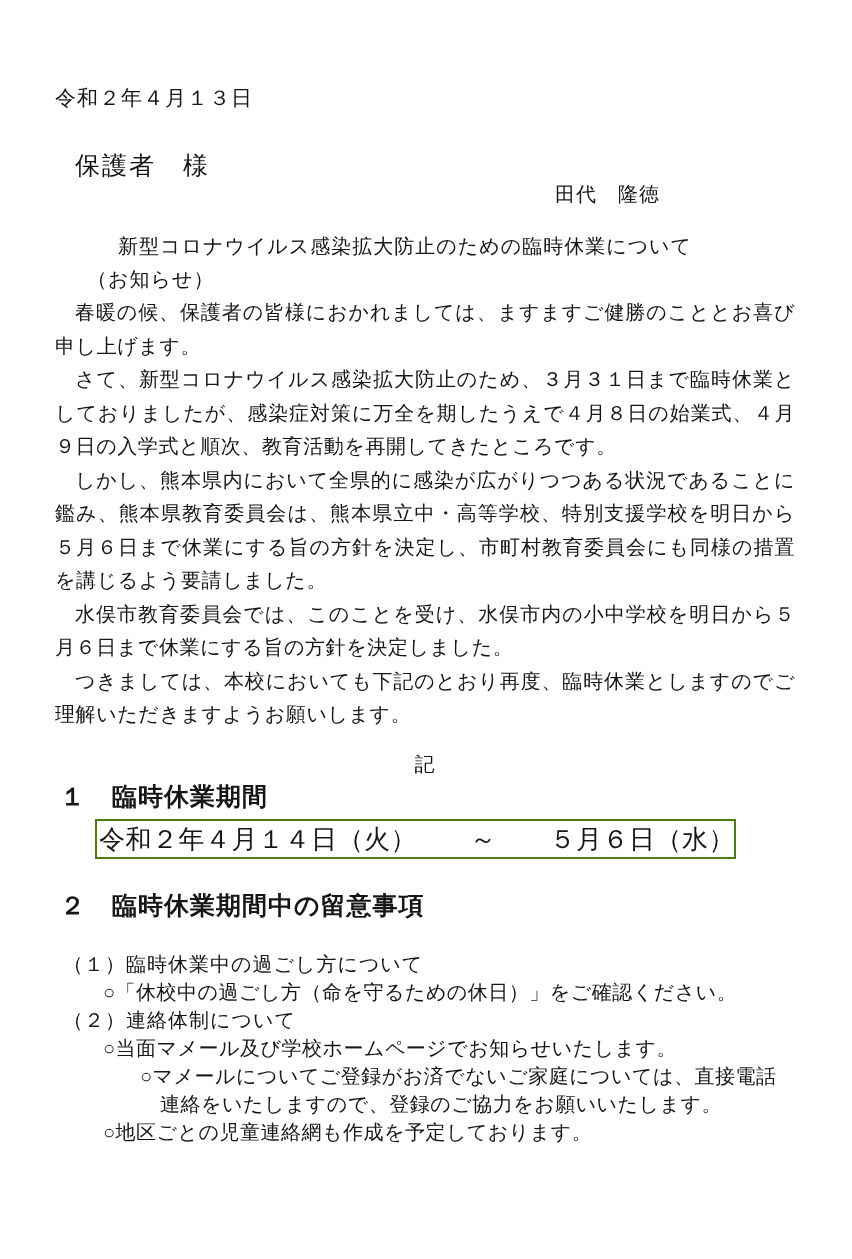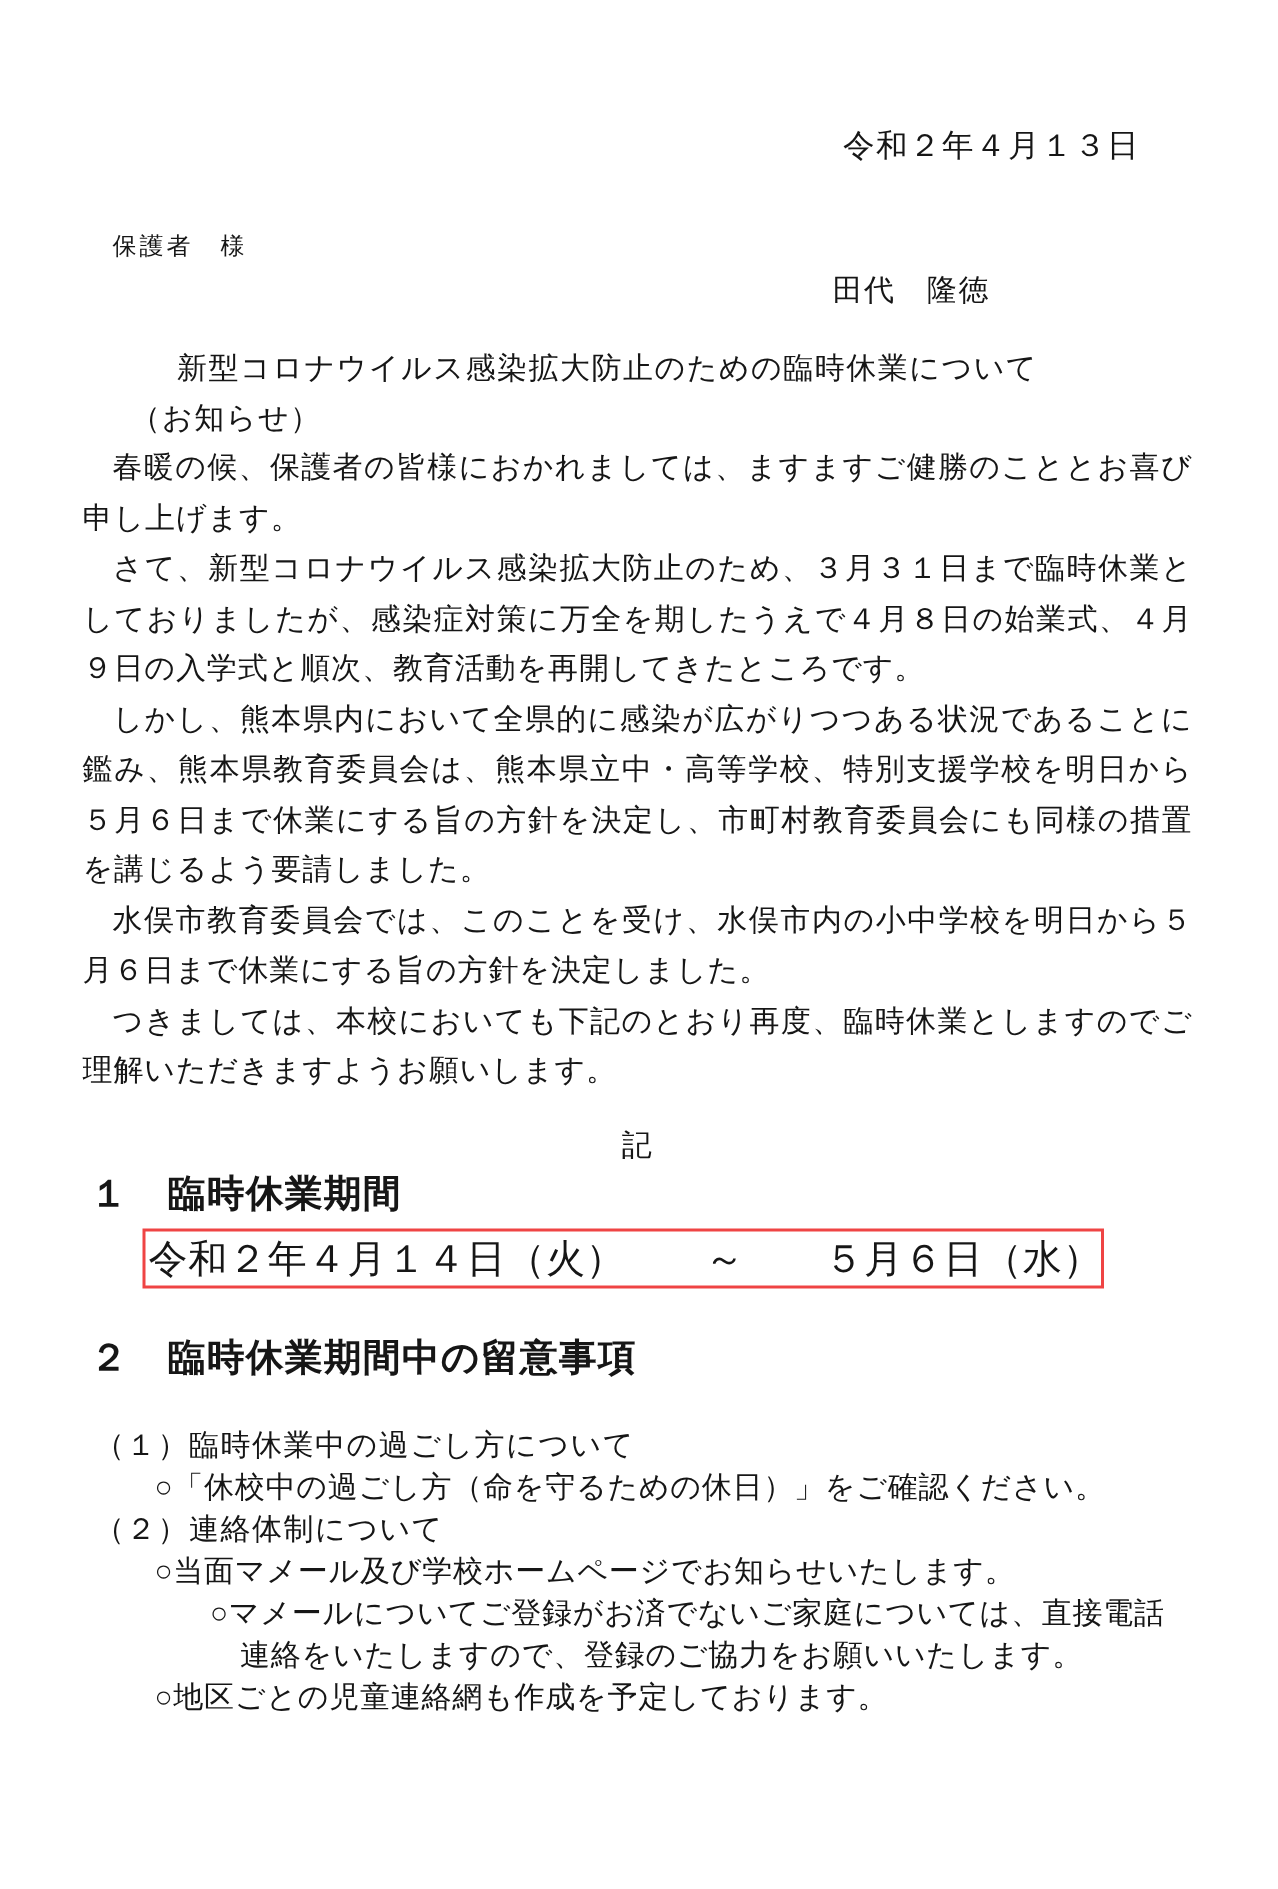--- a/index.html
+++ b/index.html
@@ -8,30 +8,30 @@
     width: 852px;
     height: 1259px;
     box-sizing: border-box;
     background: #ffffff;
     color: #161616;
     font-family: "Liberation Sans", "DejaVu Sans", sans-serif;
     padding: 84px 57px 0 55px;
     overflow: hidden;
   }
   .date {
-    text-align: right;
+    text-align: left;
     padding-right: 35px;
     font-size: 21px;
     line-height: 28px;
     letter-spacing: 1px;
   }
   .addressee {
     margin-top: 39px;
     margin-left: 20px;
-    font-size: 16px;
+    font-size: 25px;
     line-height: 28px;
     letter-spacing: 2px;
   }
   .sender-title {
     margin-top: 35px;
     margin-left: 427px;
     font-size: 20px;
     line-height: 30px;
     letter-spacing: 1px;
   }
@@ -77,21 +77,21 @@
     font-weight: bold;
     line-height: 30px;
     letter-spacing: 1px;
   }
   .sec-heading.second { margin-top: 31px; }
   .period-box {
     margin-top: 8px;
     margin-left: 40px;
     width: 641px;
     box-sizing: border-box;
-    border: 2px solid #ef4444;
+    border: 2px solid #4d7c0f;
     font-size: 26px;
     line-height: 34px;
     padding: 1px 0 1px 2px;
     letter-spacing: 0.5px;
     white-space: nowrap;
   }
   .notes { margin-top: 30px; font-size: 20px; }
   .li1 {
     margin: 0 0 0 8px;
     line-height: 28px;

